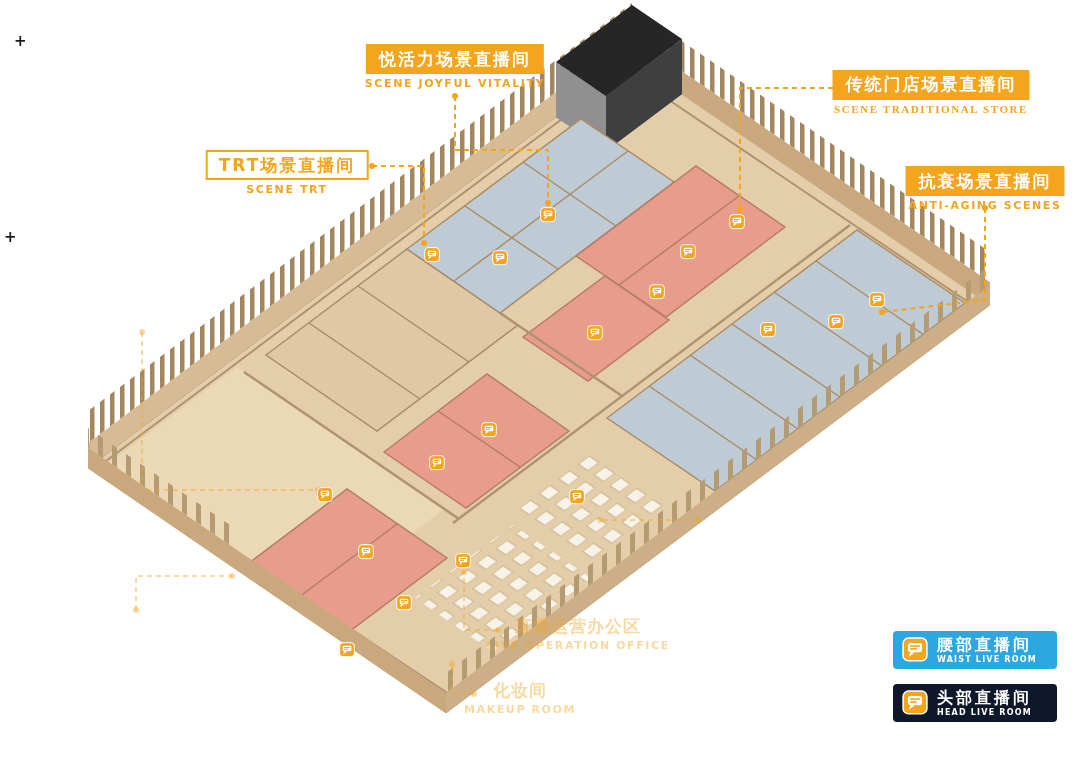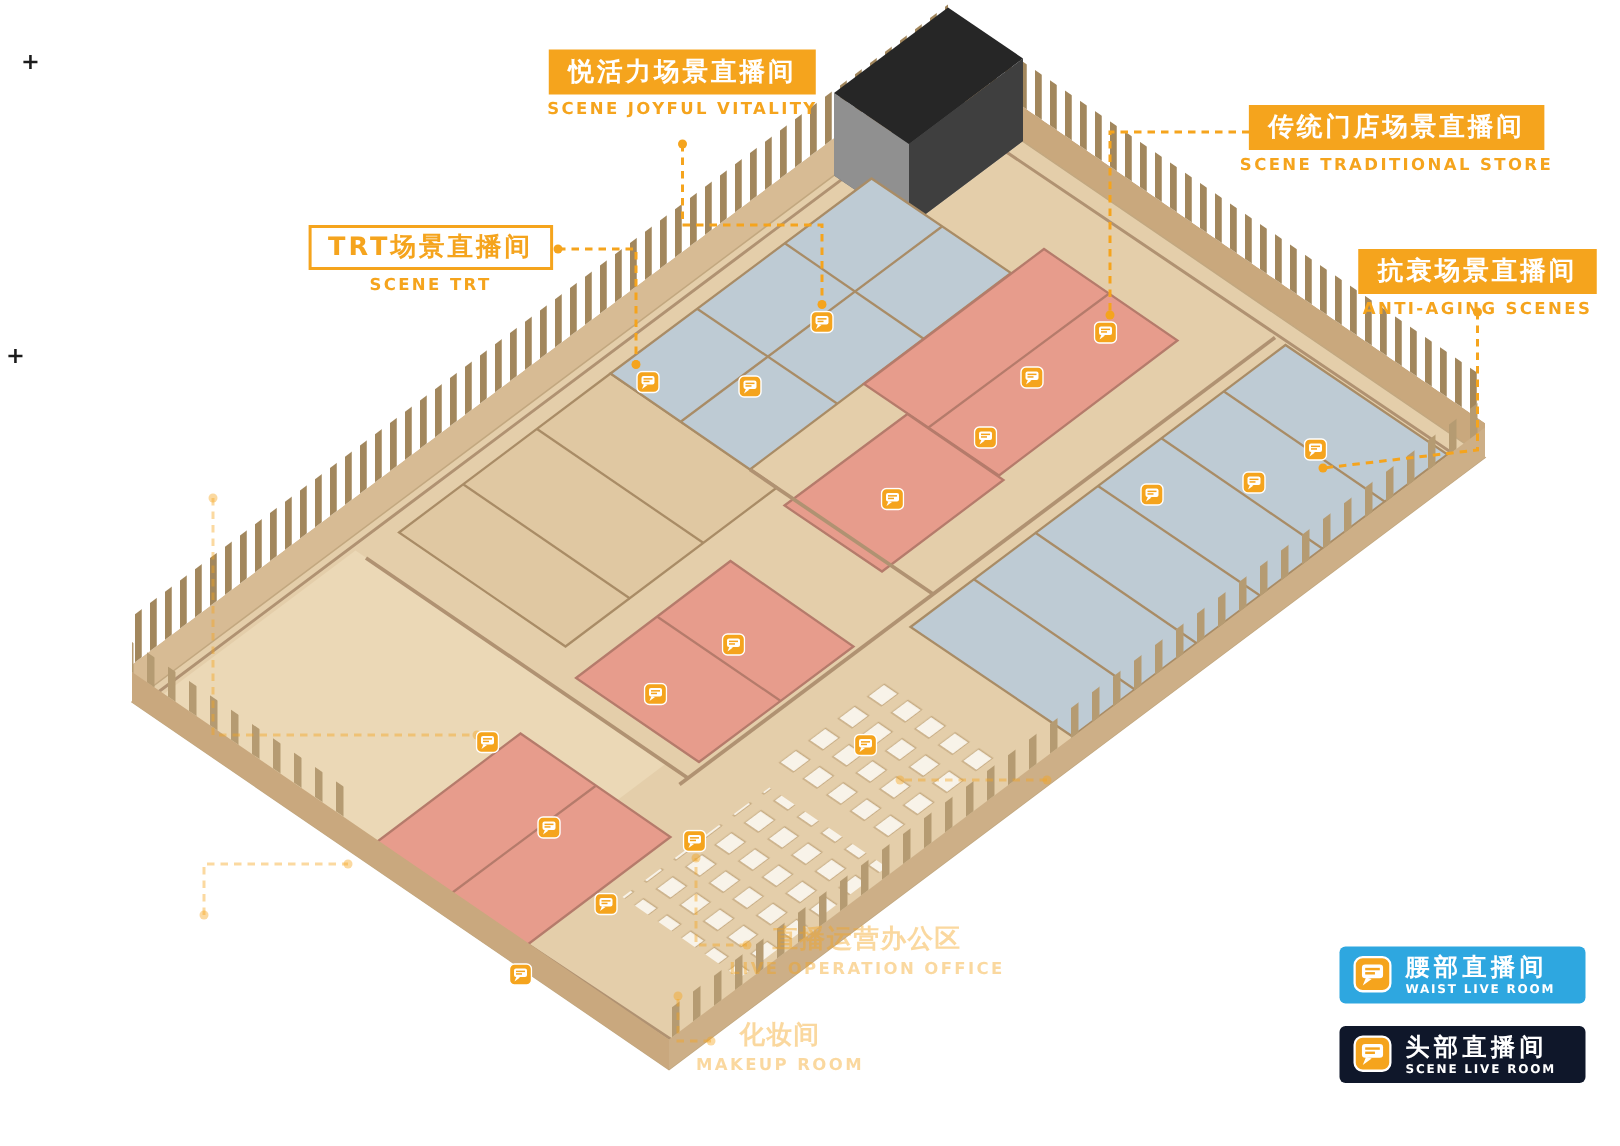--- a/index.html
+++ b/index.html
@@ -174,31 +174,31 @@
       <use xlink:href="#chat" href="#chat" x="429" y="455" width="16" height="16"></use>
       <use xlink:href="#chat" href="#chat" x="317" y="487" width="16" height="16"></use>
       <use xlink:href="#chat" href="#chat" x="358" y="544" width="16" height="16"></use>
       <use xlink:href="#chat" href="#chat" x="396" y="595" width="16" height="16"></use>
       <use xlink:href="#chat" href="#chat" x="455" y="553" width="16" height="16"></use>
       <use xlink:href="#chat" href="#chat" x="569" y="489" width="16" height="16"></use>
       <use xlink:href="#chat" href="#chat" x="339" y="642" width="16" height="16"></use>
     </g>
   </svg>
 
-  <div class="callout" style="left:455px;top:33px;">
+  <div class="callout" style="left:455px;top:44px;">
     <span class="zh">悦活力场景直播间</span>
     <span class="en">SCENE JOYFUL VITALITY</span>
   </div>
 
   <div class="callout outline" style="left:287px;top:150px;">
     <span class="zh">TRT场景直播间</span>
     <span class="en">SCENE TRT</span>
   </div>
 
-  <div class="callout" style="left:931px;top:70px;">
+  <div class="callout" style="left:931px;top:70px;font-family:Liberation Serif, serif;">
     <span class="zh">传统门店场景直播间</span>
     <span class="en">SCENE TRADITIONAL STORE</span>
   </div>
 
   <div class="callout" style="left:985px;top:166px;">
     <span class="zh">抗衰场景直播间</span>
     <span class="en">ANTI-AGING SCENES</span>
   </div>
 
 
@@ -223,20 +223,20 @@
       <span class="en">WAIST LIVE ROOM</span>
     </div>
   </div>
 
   <div class="legend-item legend-head" style="left:893px;top:684px;">
     <svg width="26" height="26" viewBox="0 0 24 24">
       <use xlink:href="#chat" href="#chat"></use>
     </svg>
     <div class="txt">
       <span class="zh">头部直播间</span>
-      <span class="en">SCENE LIVE ROOM</span>
+      <span class="en">HEAD LIVE ROOM</span>
     </div>
   </div>
 
   <div class="cross" style="left:14px;top:32px;">+</div>
   <div class="cross" style="left:4px;top:228px;">+</div>
 
 </div>
 
 </body></html>

